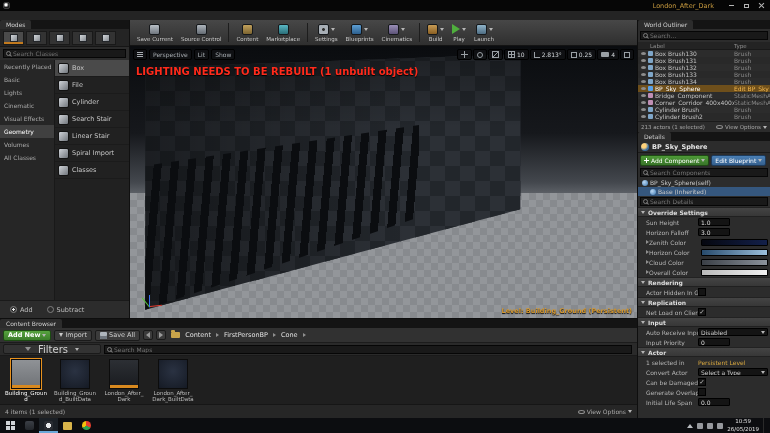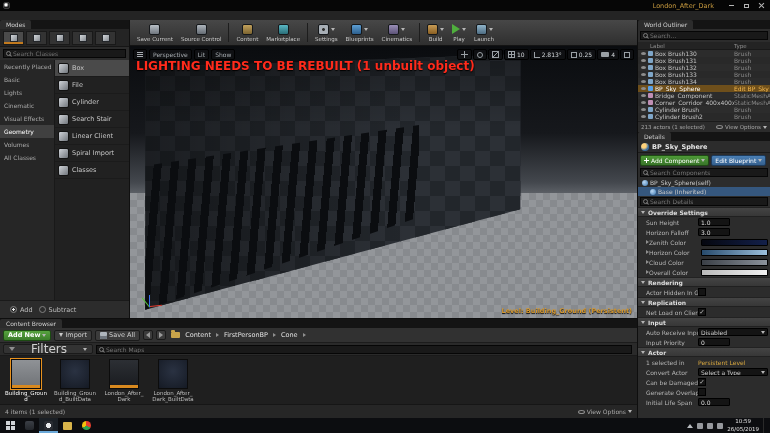--- a/index.html
+++ b/index.html
@@ -44,21 +44,21 @@
 #modes .searchbox{margin:2px 3px}
 #modes-body{position:absolute;top:40px;bottom:18px;left:0;right:0;display:flex}
 #cats{width:55px;background:#262626;border-right:1px solid #191919}
 .cat{height:13px;display:flex;align-items:center;padding-left:4px;font-size:6px;color:#a9a9a9;white-space:nowrap}
 .cat.active{background:#404040;color:#fff}
 #mitems{flex:1;background:#212121;overflow:hidden}
 .mitem{height:17px;display:flex;align-items:center;gap:3px;padding:0 3px;border-bottom:1px solid #1b1b1b}
 .mitem.selected{background:#4a4a4a}
 .mitem .shape{width:11px;height:11px;border:1px solid #121212;background:linear-gradient(135deg,#cfd3d8,#71767c);border-radius:2px;flex:0 0 auto}
 .mitem span{font-size:6.5px;color:#c6c6c6}
-#brush-ops{position:absolute;left:0;right:0;bottom:0;height:18px;background:#2c2c2c;border-top:1px solid #1a1a1a;display:flex;align-items:center;gap:6px;padding:0 10px}
+#brush-ops{position:absolute;left:0;right:0;bottom:0;height:18px;background:#2c2c2c;border-top:1px solid #1a1a1a;display:flex;align-items:center;gap:14px;padding:0 10px}
 .radio{display:flex;align-items:center;gap:3px;font-size:6.5px;color:#bdbdbd}
 .rdot{width:7px;height:7px;border:1px solid #808080;border-radius:50%}
 .rdot.on{background:radial-gradient(circle,#e8e8e8 0 32%,transparent 38%)}
 
 
 #toolbar{position:absolute;left:130px;top:20px;width:507px;height:26px;background:linear-gradient(#474747,#2f2f2f);border-bottom:1px solid #131313;display:flex;align-items:center;padding:0 3px}
 .tbtn{height:24px;display:flex;flex-direction:column;align-items:center;justify-content:center;padding:0 4px}
 .tbtn .irow{display:flex;align-items:center;gap:2px;height:12px}
 .tbtn .lbl{font-size:5.5px;color:#c9c9c9;margin-top:1px;white-space:nowrap}
 .ticon{width:11px;height:11px;border-radius:2px;border:1px solid #15181b;flex:0 0 auto}
@@ -72,21 +72,21 @@
 .i-cine{background:linear-gradient(#9a8fb8,#5d5378)}
 .i-build{background:linear-gradient(#c79b55,#8a5f22)}
 .i-play{width:0;height:0;border:0;border-radius:0;border-top:5px solid transparent;border-bottom:5px solid transparent;border-left:8px solid #4fae3d}
 .i-launch{background:linear-gradient(#8fb3c9,#4e6d83)}
 
 
 #viewport{position:absolute;left:130px;top:46px;width:507px;height:272px;overflow:hidden;background:linear-gradient(180deg,#0a0c0f 0%,#16181c 32%,#43474d 50%,#5b5f65 54%)}
 #floor{position:absolute;left:0;right:0;top:54%;bottom:0;background-color:#93969a;background-image:linear-gradient(45deg,#878a8e 25%,transparent 25%,transparent 75%,#878a8e 75%),linear-gradient(45deg,#878a8e 25%,transparent 25%,transparent 75%,#878a8e 75%);background-size:14px 14px;background-position:0 0,7px 7px}
 #wall{position:absolute;inset:0;clip-path:polygon(3% 8%,77% 3%,77% 60%,3% 97%);background-color:#2c3036;background-image:linear-gradient(rgba(0,0,0,.35),rgba(0,0,0,0) 30%),linear-gradient(90deg,rgba(0,0,0,.4),rgba(0,0,0,0) 55%),linear-gradient(45deg,#22262b 25%,transparent 25%,transparent 75%,#22262b 75%),linear-gradient(45deg,#22262b 25%,transparent 25%,transparent 75%,#22262b 75%);background-size:100% 100%,100% 100%,30px 30px,30px 30px;background-position:0 0,0 0,0 0,15px 15px}
 #fins{position:absolute;inset:0;clip-path:polygon(3% 44%,57% 29%,57% 63%,3% 97%);background:repeating-linear-gradient(95deg,#0b0d10 0 8px,rgba(11,13,16,0) 8px 17px)}
-#warn1{position:absolute;left:6px;top:13px;font-size:12px;font-weight:bold;color:#ff2b1c;text-shadow:0 1px 1px #000;white-space:nowrap}
+#warn1{position:absolute;left:6px;top:20px;font-size:10px;font-weight:bold;color:#ff2b1c;text-shadow:0 1px 1px #000;white-space:nowrap}
 #warn2{position:absolute;left:6px;top:20px;font-size:6.5px;font-weight:bold;color:#ff2b1c;text-shadow:0 1px 1px #000;white-space:nowrap}
 .vpchip{background:rgba(16,18,20,.85);border:1px solid #000;border-radius:2px;height:11px;display:flex;align-items:center;padding:0 3px;font-size:6px;color:#a9aeb3;gap:2px;white-space:nowrap}
 #vp-tl{position:absolute;left:3px;top:3px;display:flex;gap:2px}
 #vp-tr{position:absolute;right:3px;top:3px;display:flex;gap:1px}
 .burger{display:flex;flex-direction:column;gap:1px}
 .burger i{display:block;width:6px;height:1px;background:#a9aeb3}
 .sqic{width:6px;height:6px;border:1px solid #9aa0a5}
 .circic{width:6px;height:6px;border:1px solid #9aa0a5;border-radius:50%}
 .plusic{width:7px;height:7px;background:linear-gradient(#9aa0a5,#9aa0a5) center/7px 1px no-repeat,linear-gradient(#9aa0a5,#9aa0a5) center/1px 7px no-repeat}
 .gridic{width:7px;height:7px;border:1px solid #9aa0a5;background:linear-gradient(#9aa0a5,#9aa0a5) center/100% 1px no-repeat,linear-gradient(#9aa0a5,#9aa0a5) center/1px 100% no-repeat}
@@ -161,21 +161,21 @@
 .dl-arrow{width:0;height:0;border-left:2.5px solid transparent;border-right:2.5px solid transparent;border-top:4px solid #c9c9c9}
 .floppy{width:7px;height:7px;background:#aeb5bc;border-radius:1px;box-shadow:inset 0 -3px 0 #6f767e}
 .navbtn{width:10px;height:10px;background:#3b3b3b;border:1px solid #1a1a1a;border-radius:2px;display:flex;align-items:center;justify-content:center}
 .tri-l{width:0;height:0;border-top:3px solid transparent;border-bottom:3px solid transparent;border-right:4px solid #9a9a9a}
 .tri-r{width:0;height:0;border-top:3px solid transparent;border-bottom:3px solid transparent;border-left:4px solid #9a9a9a}
 .folder{width:9px;height:6px;background:#c9a44a;border-radius:1px;position:relative;margin-left:2px;flex:0 0 auto}
 .folder::before{content:"";position:absolute;top:-2px;left:0;width:4px;height:2px;background:#c9a44a;border-radius:1px 1px 0 0}
 .crumb{font-size:6.5px;color:#e0e0e0;padding:0 2px;white-space:nowrap}
 #cb-filter{height:13px;display:flex;align-items:center;gap:3px;padding:0 3px;background:#2a2a2a;border-bottom:1px solid #1a1a1a}
 .funnel{width:0;height:0;border-left:3px solid transparent;border-right:3px solid transparent;border-top:4px solid #8f8f8f}
-#cb-filter .filters{display:flex;align-items:center;gap:16px;font-size:12px;color:#cfcfcf;background:#333;border:1px solid #1a1a1a;border-radius:2px;height:10px;padding:0 5px}
+#cb-filter .filters{display:flex;align-items:center;gap:7px;font-size:10px;color:#cfcfcf;background:#333;border:1px solid #1a1a1a;border-radius:2px;height:10px;padding:0 21px}
 #cb-filter .searchbox{flex:1;height:9px;margin-right:2px}
 #cb-assets{position:absolute;top:37px;bottom:14px;left:0;right:0;background:#1f1f1f;display:flex;gap:7px;padding:3px 5px;align-items:flex-start}
 .asset{width:42px;display:flex;flex-direction:column;align-items:center;gap:1px}
 .thumb{width:30px;height:30px;border:1px solid #0c0c0c;position:relative}
 .thumb.map{background:linear-gradient(#8f9296,#6f7276)}
 .thumb.mapdark{background:linear-gradient(#2c2f34,#191b1f)}
 .thumb.map::after,.thumb.mapdark::after{content:"";position:absolute;left:0;right:0;bottom:0;height:3px;background:#d8891f}
 .thumb.data{background:radial-gradient(circle at 50% 40%,#2a3242,#151a24)}
 .asset.selected .thumb{outline:1px solid #e8921e}
 .aname{font-size:5.5px;color:#bdbdbd;text-align:center;line-height:1.15;word-break:break-all;max-width:44px}
@@ -273,21 +273,21 @@
         <div class="mitem">
             <span class="shape"></span>
             <span>Cylinder</span>
           </div>
         <div class="mitem">
             <span class="shape"></span>
             <span>Search Stair</span>
           </div>
         <div class="mitem">
             <span class="shape"></span>
-            <span>Linear Client</span>
+            <span>Linear Stair</span>
           </div>
         <div class="mitem">
             <span class="shape"></span>
             <span>Spiral Import</span>
           </div>
         <div class="mitem">
             <span class="shape"></span>
             <span>Classes</span>
           </div>
       </div>

